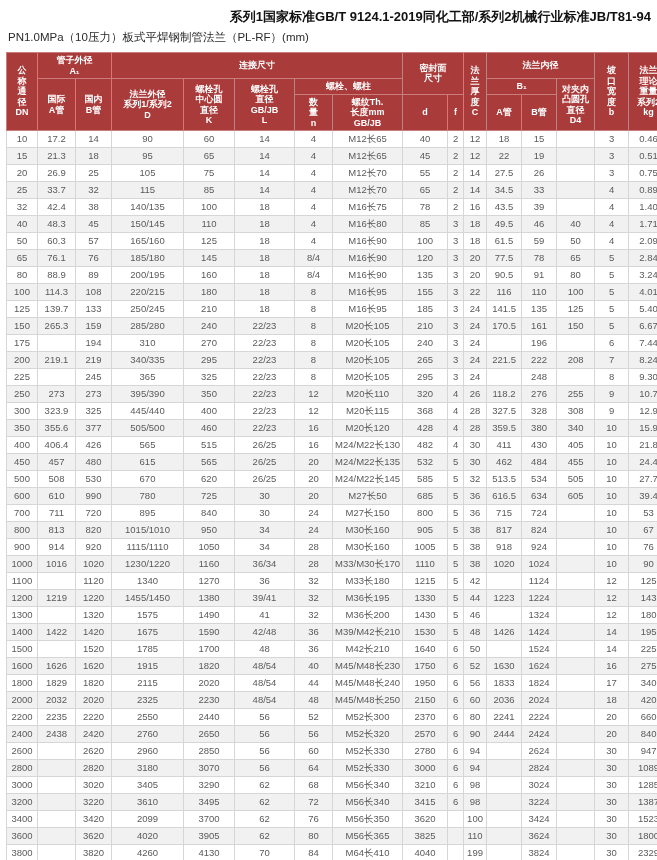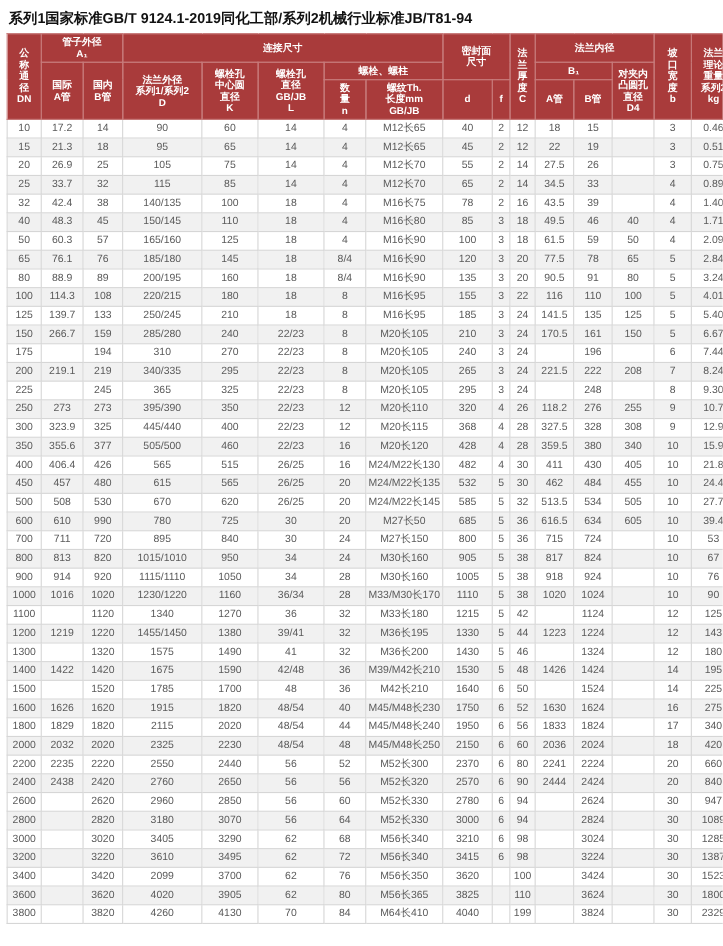--- a/index.html
+++ b/index.html
@@ -1,18 +1,18 @@
 <!DOCTYPE html>
 <html><head>
 <meta charset="utf-8">
 <style>
   html,body{margin:0;padding:0;background:#ffffff;}
   body{width:657px;font-family:"Liberation Sans","DejaVu Sans",sans-serif;color:#1a1a1a;}
   .page{padding:6px 6px 4px 6px;}
-  .title1{font-size:13px;font-weight:bold;color:#111;margin:2px 0 4px 2px;letter-spacing:0px;}
+  .title1{font-size:13px;font-weight:bold;color:#111;margin:2px 0 4px 2px;letter-spacing:0px;text-align:right;}
   .title2{font-size:11.5px;font-weight:normal;color:#2b2b2b;margin:0 0 7px 2px;}
   table{border-collapse:collapse;table-layout:fixed;width:645px;}
   col.c-dn{width:31px}col.c-pa{width:38px}col.c-pb{width:36px}col.c-do{width:72px}
   col.c-k{width:51px}col.c-l{width:60px}col.c-n{width:38px}col.c-bolt{width:70px}
   col.c-d{width:45px}col.c-f{width:16px}col.c-c{width:23px}col.c-ba{width:35px}
   col.c-bb{width:35px}col.c-d4{width:38px}col.c-b{width:34px}col.c-kg{width:40px}
   thead th{
     background:#a93b3b;color:#ffffff;font-weight:bold;font-size:9px;line-height:10.5px;
     border:1px solid #c97d7d;text-align:center;vertical-align:middle;
     white-space:pre-line;padding:2px 0;
@@ -23,20 +23,21 @@
     overflow:hidden;white-space:nowrap;
   }
   tbody tr:nth-child(even) td{background:#f1f1f1;}
   tbody tr:nth-child(odd) td{background:#ffffff;}
 </style>
 </head>
 <body>
 
 <div class="page">
   <div class="title1">系列1国家标准GB/T 9124.1-2019同化工部/系列2机械行业标准JB/T81-94</div>
+  <div class="title2">PN1.0MPa（10压力）板式平焊钢制管法兰（PL-RF）(mm)</div>
 
   <table>
     <colgroup>
       <col class="c-dn">
         <col class="c-pa">
         <col class="c-pb">
         <col class="c-do">
       <col class="c-k">
         <col class="c-l">
         <col class="c-n">
@@ -309,21 +310,21 @@
           <td>3</td>
           <td>24</td>
           <td>141.5</td>
           <td>135</td>
           <td>125</td>
           <td>5</td>
           <td>5.40</td>
         </tr>
         <tr>
           <td>150</td>
-          <td>266.7</td>
+          <td>265.3</td>
           <td>159</td>
           <td>285/280</td>
           <td>240</td>
           <td>22/23</td>
           <td>8</td>
           <td>M20长105</td>
           <td>210</td>
           <td>3</td>
           <td>24</td>
           <td>170.5</td>

